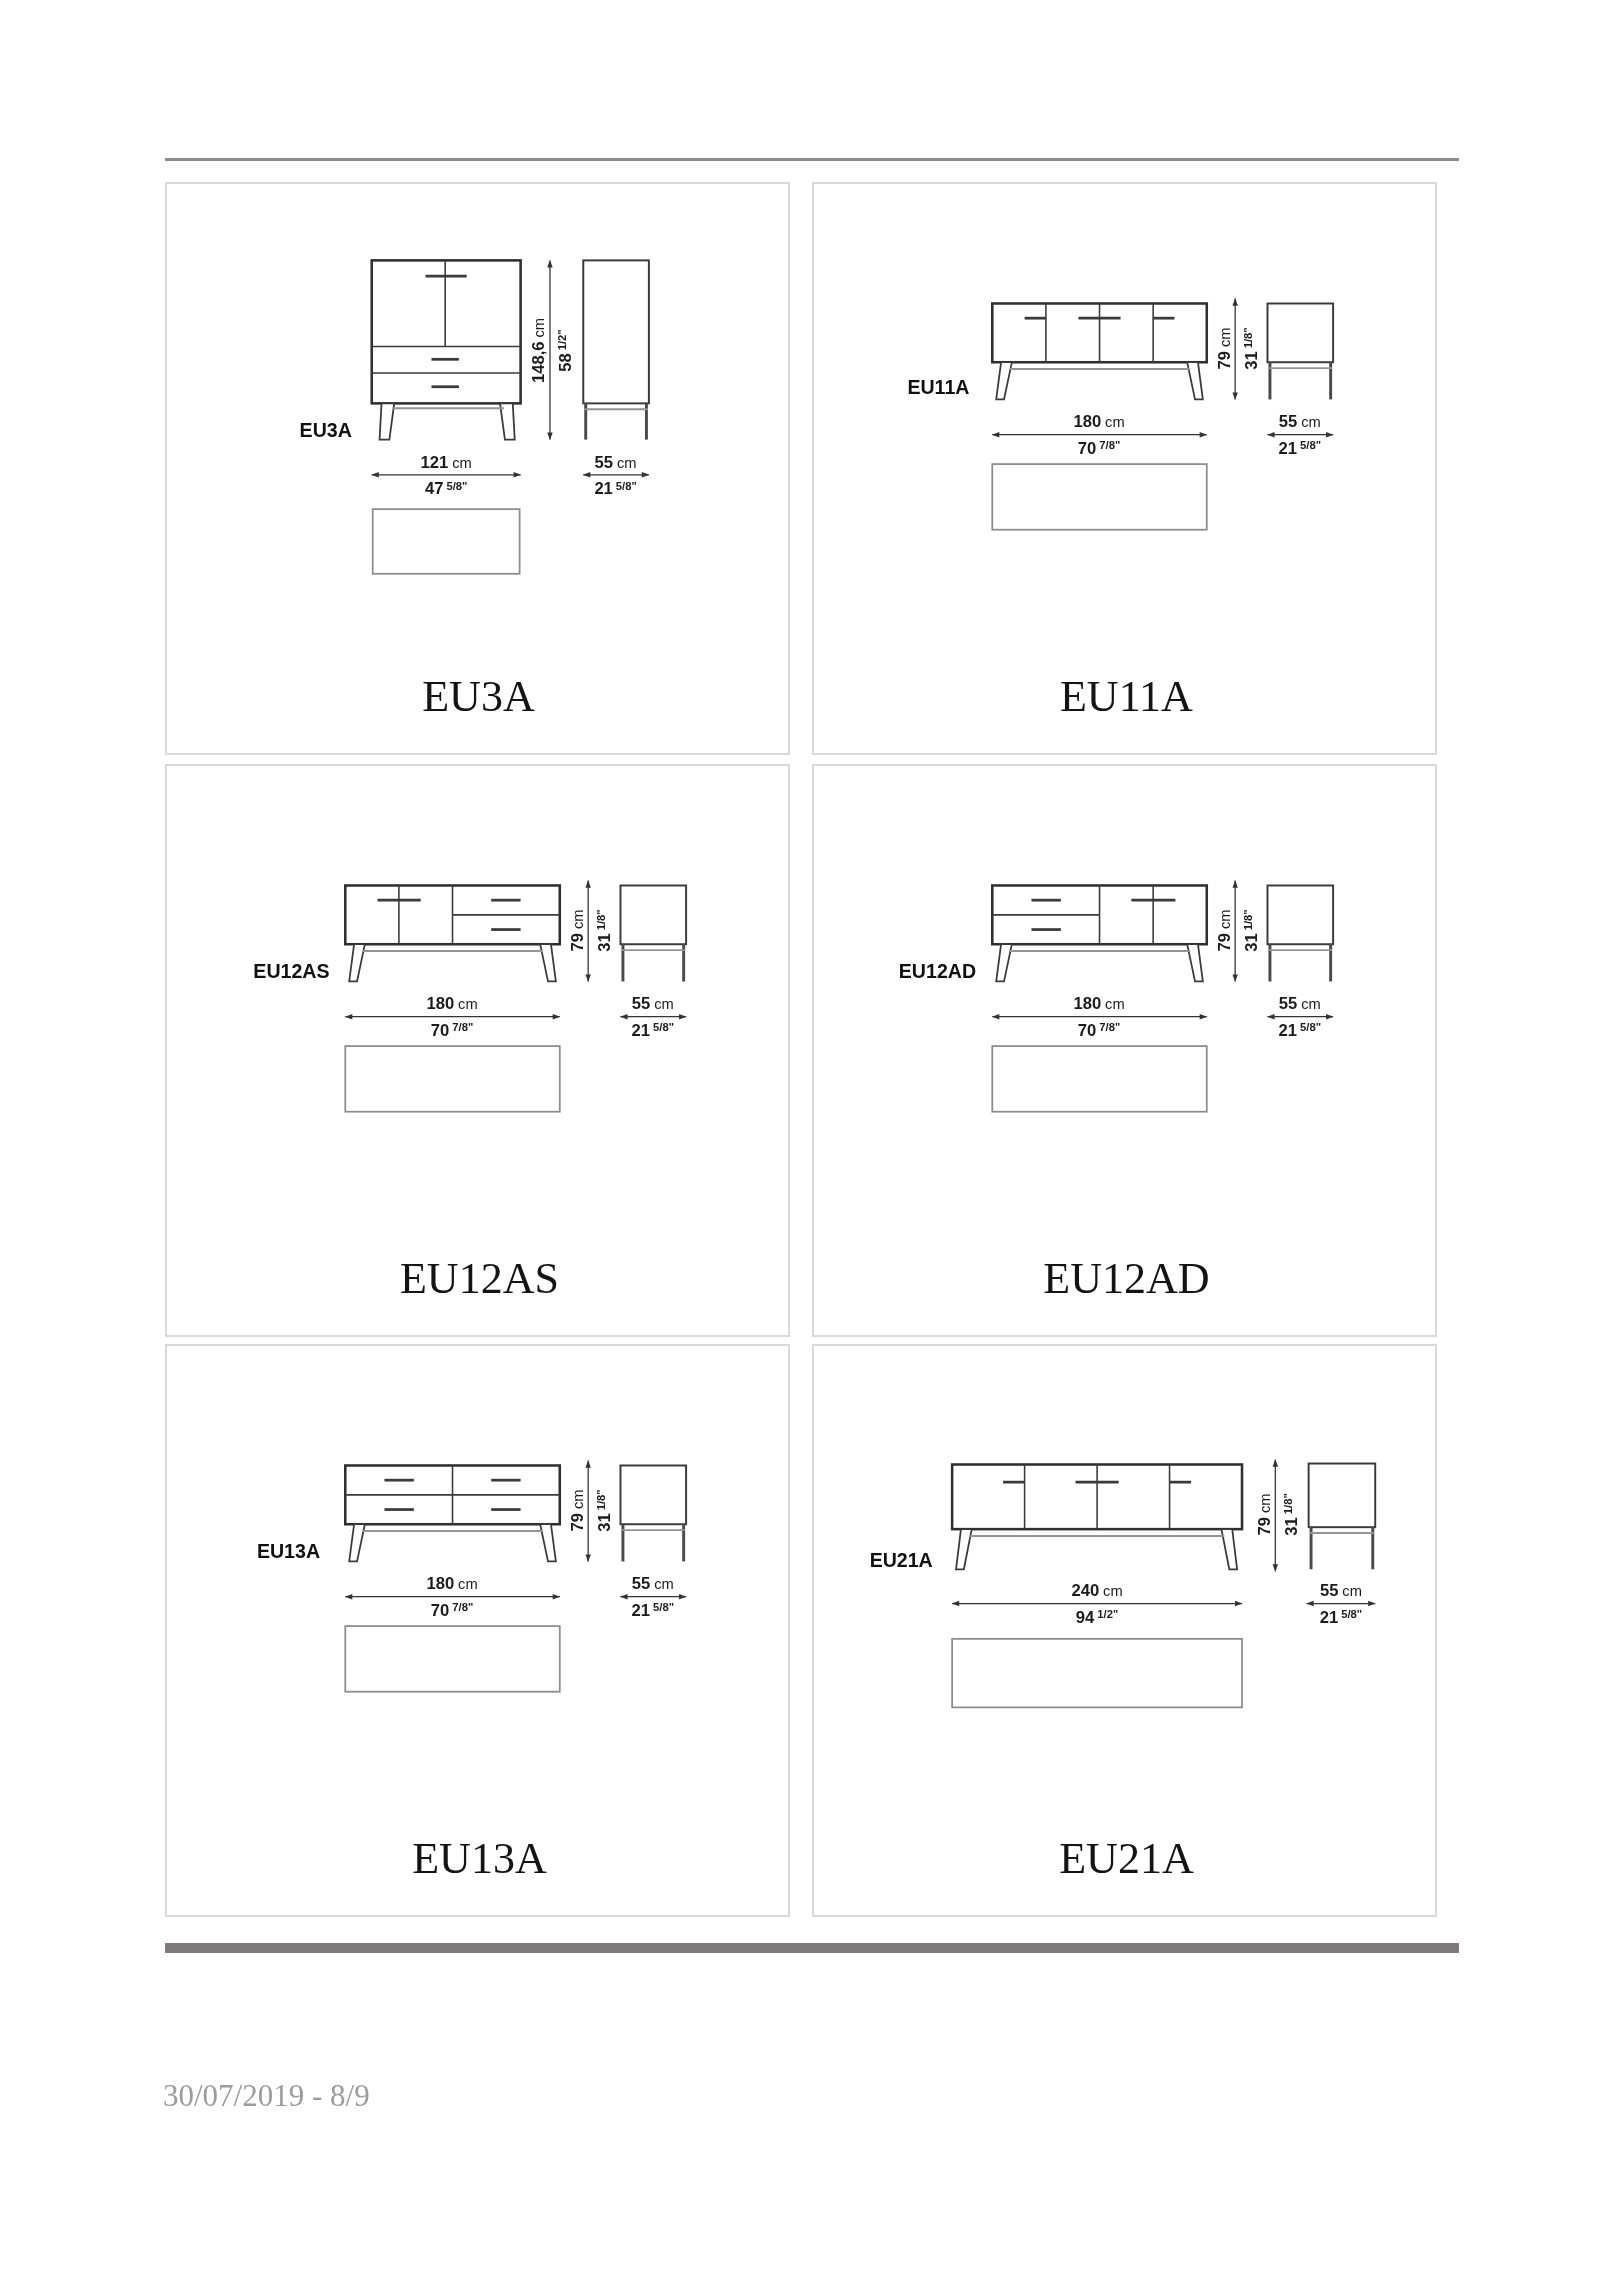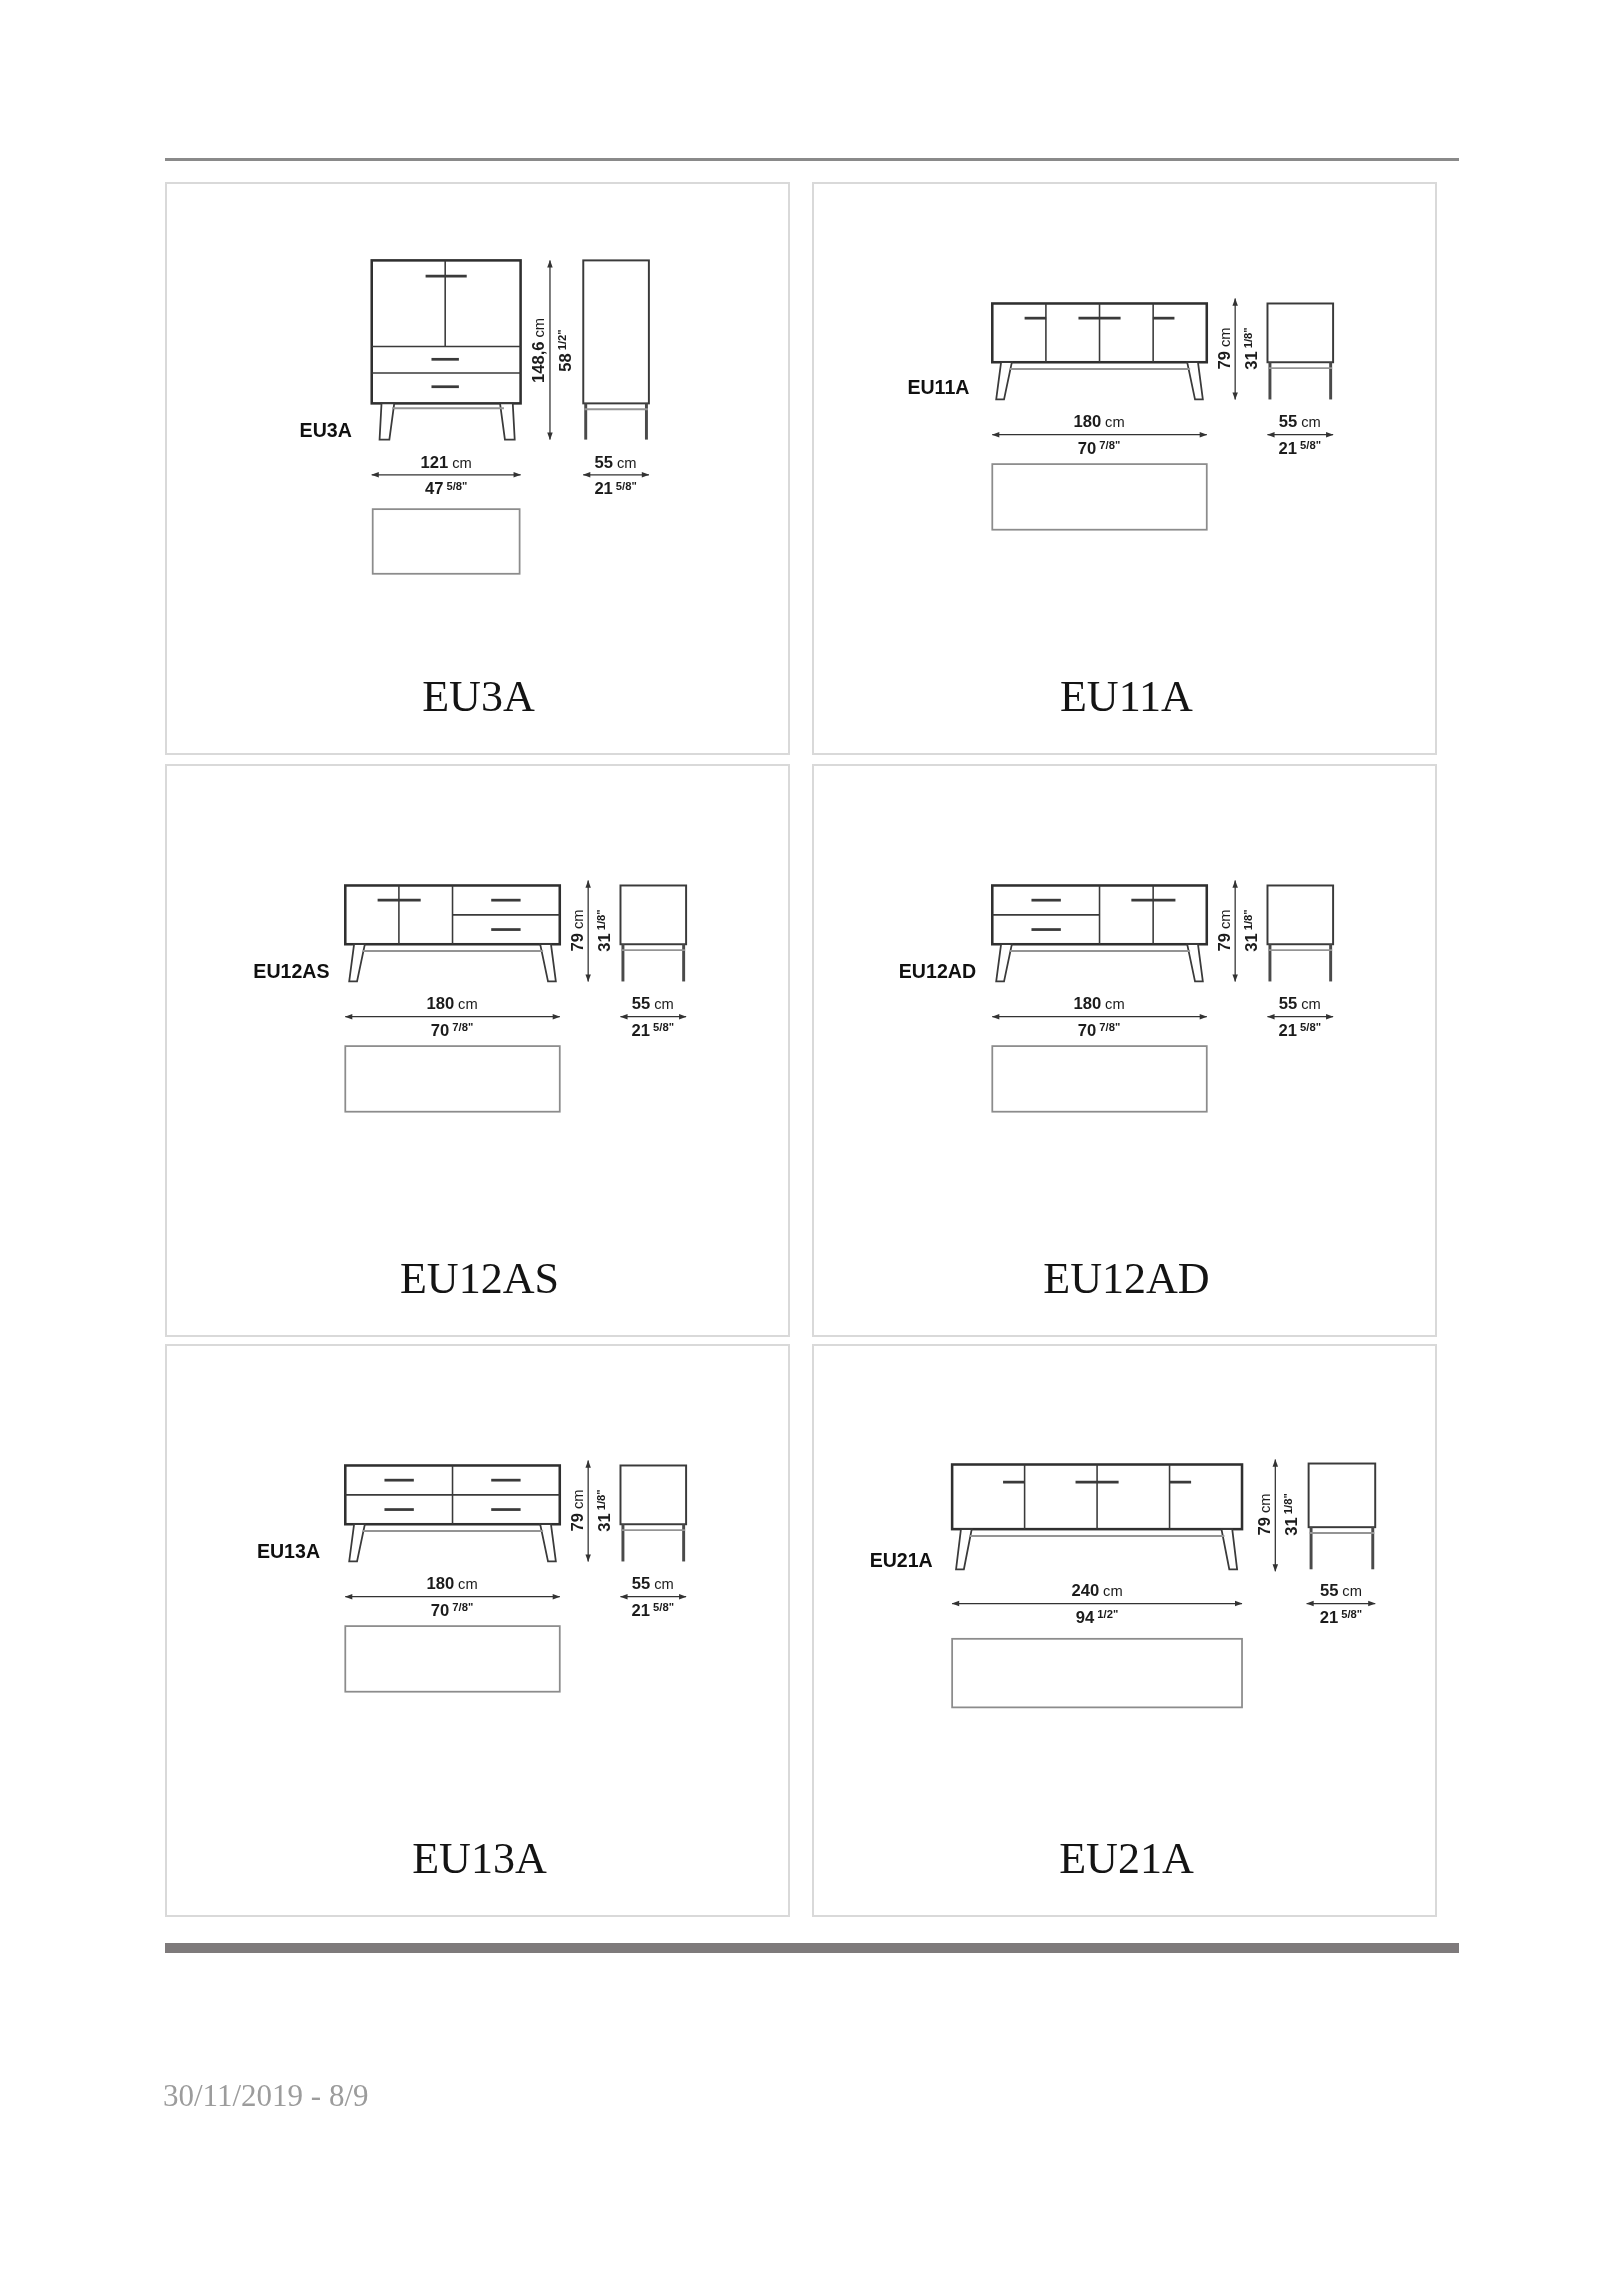--- a/index.html
+++ b/index.html
@@ -296,16 +296,16 @@
       </g>
       <g>
         <rect class="tv" x="141" y="299" width="296" height="70"></rect>
       </g>
       <text class="code" x="89" y="226" text-anchor="middle">EU21A</text>
       <text class="caption" x="319" y="538" text-anchor="middle">EU21A</text>
     </svg>
   </div>
 
   <div class="rule-bottom"></div>
-  <div class="footer-text">30/11/2019 - 8/9</div>
+  <div class="footer-text">30/07/2019 - 8/9</div>
 
 </div>
 
 
 </body></html>

